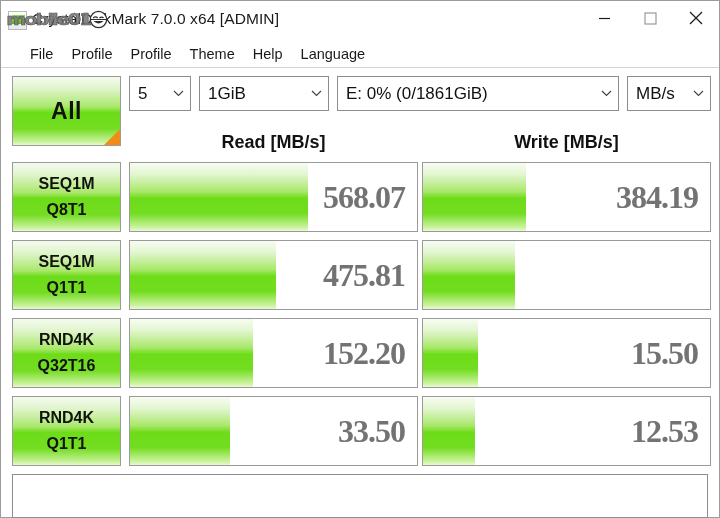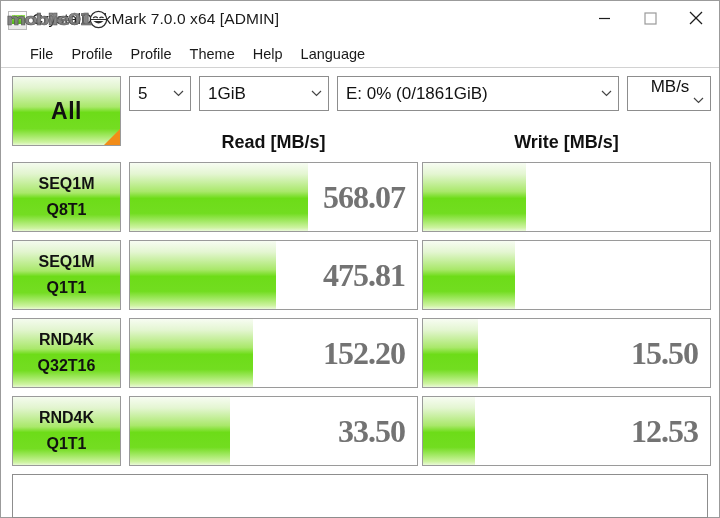--- a/index.html
+++ b/index.html
@@ -139,21 +139,21 @@
   }
   .combo .chev {
     margin-left: auto;
     padding-left: 10px;
     display: flex;
     align-items: center;
   }
   #combo-count { width: 62px; }
   #combo-size  { width: 130px; }
   #combo-drive { width: 282px; }
-  #combo-unit  { width: 84px; margin-right: 0; flex-direction: column; }
+  #combo-unit  { width: 84px; margin-right: 0; }
 
   
   #all-button {
     position: absolute;
     left: 11px; top: 0px;
     width: 109px; height: 70px;
     border: 1px solid #9a9a9a;
     background: linear-gradient(180deg,
                 #f4fbee 0%,
                 #e2f5cf 16%,
@@ -396,20 +396,21 @@
       <div class="row-label">
         <span class="l1">SEQ1M</span>
         <span class="l2">Q8T1</span>
       </div>
       <div class="score read">
         <div class="fill" style="width: 62%;"></div>
         <div class="val">568.07</div>
       </div>
       <div class="score write">
         <div class="fill" style="width: 36%;"></div>
+        <div class="val">384.19</div>
       </div>
     </div>
 
     <div class="res-row" style="top:78px;">
       <div class="row-label">
         <span class="l1">SEQ1M</span>
         <span class="l2">Q1T1</span>
       </div>
       <div class="score read">
         <div class="fill" style="width: 51%;"></div>

